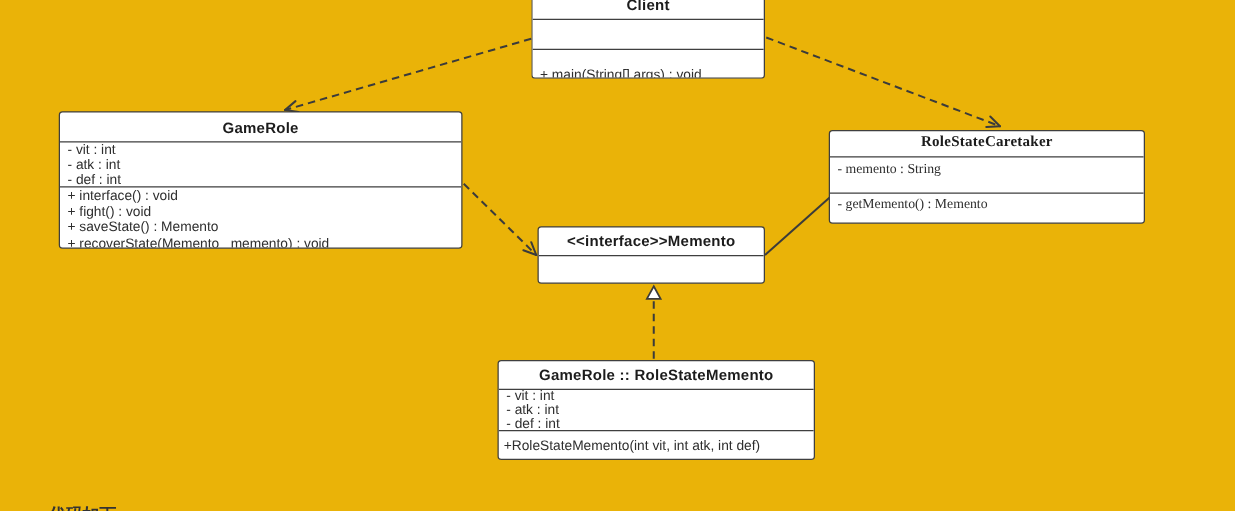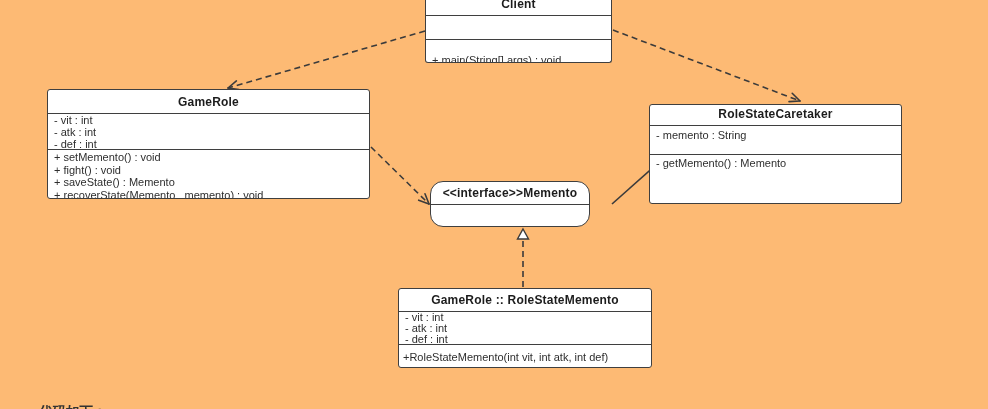--- a/index.html
+++ b/index.html
@@ -1,21 +1,21 @@
 <!DOCTYPE html>
 <html><head>
 <meta charset="utf-8">
 <style>
   html, body { margin: 0; padding: 0; background: #ffffff; }
   #canvas {
     position: relative;
     width: 988px;
     height: 409px;
     overflow: hidden;
-    background: #fdba74;
+    background: #eab308;
     font-family: "Liberation Sans", "DejaVu Sans", sans-serif;
   }
   #edge-layer {
     position: absolute;
     left: 0; top: 0;
     width: 988px; height: 409px;
     z-index: 0;
   }
   .uml-class {
     position: absolute;
@@ -57,28 +57,28 @@
 
   
   #cls-gamerole { left: 47px; top: 89px; width: 323px; height: 110px; }
   #cls-gamerole .uml-title { height: 23px; }
   #cls-gamerole .sec-attrs { height: 36px; }
   #cls-gamerole .sec-attrs .uml-member { line-height: 12px; padding-top: 0; }
   #cls-gamerole .sec-methods { height: 51px; padding-top: 1px; }
   #cls-gamerole .sec-methods .uml-member { line-height: 12.5px; }
 
   
-  #cls-caretaker { left: 649px; top: 104px; width: 253px; height: 100px; }
+  #cls-caretaker { left: 663px; top: 104px; width: 253px; height: 75px; font-family: Liberation Serif, serif; }
   #cls-caretaker .uml-title { height: 20px; }
   #cls-caretaker .sec-attrs { height: 29px; padding-top: 3px; }
   #cls-caretaker .sec-methods { height: 30px; padding-top: 2px; }
   #cls-caretaker .uml-member { line-height: 12.5px; }
 
   
-  #cls-memento { left: 430px; top: 181px; width: 160px; height: 46px; border-radius: 13px; }
+  #cls-memento { left: 430px; top: 181px; width: 182px; height: 46px; }
   #cls-memento .uml-title { height: 22px; }
   #cls-memento .sec-attrs { height: 24px; }
 
   
   #cls-rolestatememento { left: 398px; top: 288px; width: 254px; height: 80px; }
   #cls-rolestatememento .uml-title { height: 22px; text-align: right; }
   #cls-rolestatememento .sec-attrs { height: 33px; }
   #cls-rolestatememento .sec-attrs .uml-member { line-height: 11px; }
   #cls-rolestatememento .sec-methods { height: 25px; display: flex; align-items: center; }
   #cls-rolestatememento .sec-methods .uml-member { padding-left: 4px; }
@@ -135,21 +135,21 @@
   </div>
 
   <div class="uml-class" id="cls-gamerole">
     <div class="uml-title">GameRole</div>
     <div class="uml-sec sec-attrs">
       <div class="uml-member">- vit : int</div>
       <div class="uml-member">- atk : int</div>
       <div class="uml-member">- def : int</div>
     </div>
     <div class="uml-sec sec-methods">
-      <div class="uml-member">+ setMemento() : void</div>
+      <div class="uml-member">+ interface() : void</div>
       <div class="uml-member">+ fight() : void</div>
       <div class="uml-member">+ saveState() : Memento</div>
       <div class="uml-member">+ recoverState(Memento   memento) : void</div>
     </div>
   </div>
 
   <div class="uml-class" id="cls-caretaker">
     <div class="uml-title">RoleStateCaretaker</div>
     <div class="uml-sec sec-attrs">
       <div class="uml-member">- memento : String</div>

